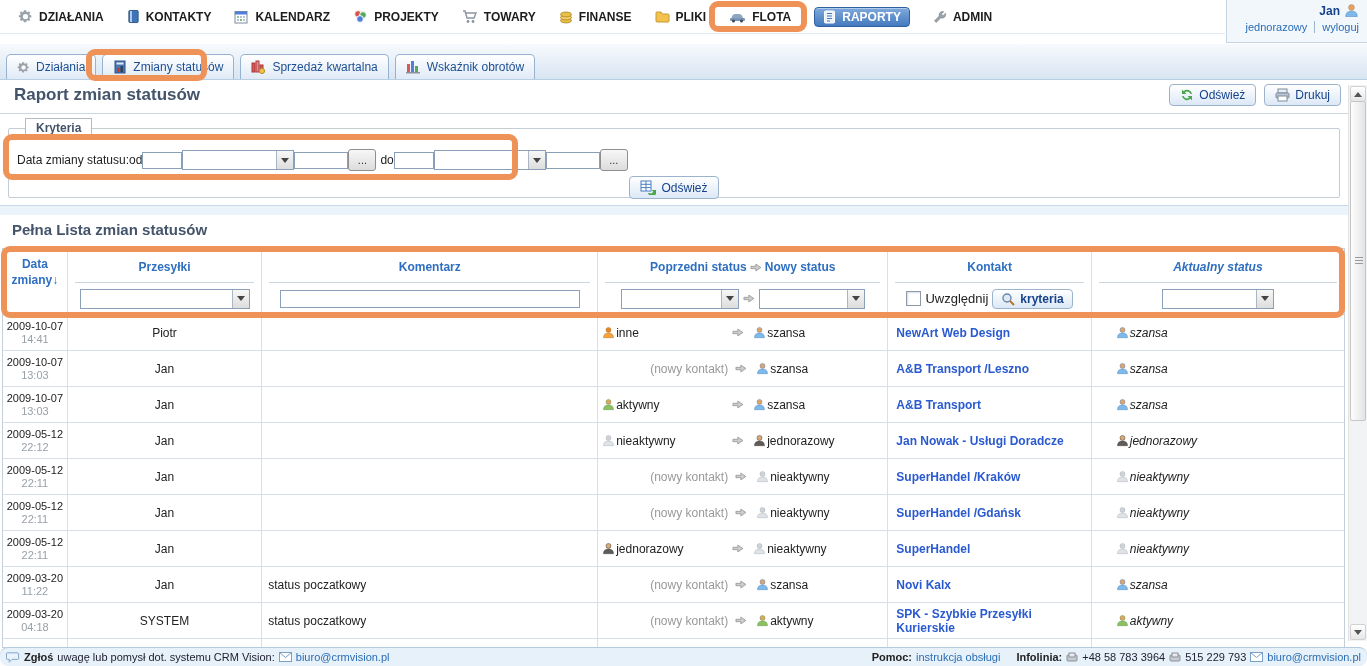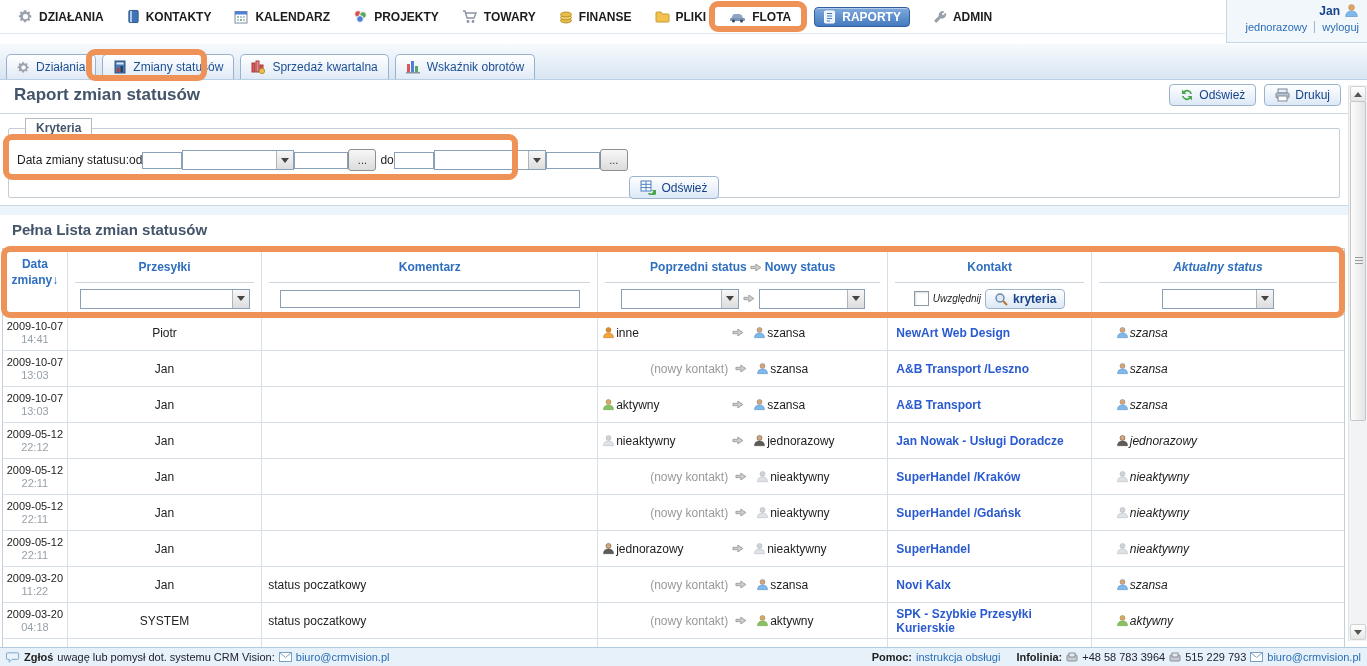--- a/index.html
+++ b/index.html
@@ -91,21 +91,21 @@
   .sup{top:1px;} .sdn{bottom:1px;}
   .tri-up-s{width:0;height:0;border-left:4px solid transparent;border-right:4px solid transparent;border-bottom:5px solid #555;}
   .tri-dn-s{width:0;height:0;border-left:4px solid transparent;border-right:4px solid transparent;border-top:5px solid #555;}
   .sthumb{position:absolute;left:1px;top:16px;width:16px;height:320px;background:linear-gradient(90deg,#fdfdfd,#e4e4e4);
           border:1px solid #c6c6c6;border-radius:2px;cursor:grab;box-sizing:border-box;}
   .grip{position:absolute;left:4px;top:50%;margin-top:-4px;width:8px;height:8px;
         background:repeating-linear-gradient(#9a9a9a 0 1px,transparent 1px 3px);}
 
   
   .footer{position:absolute;left:0;right:0;bottom:0;height:19px;background:#e7f1fa;border-top:1px solid #b3cbe0;
-          display:flex;justify-content:space-between;align-items:center;padding:0 6px;font-size:11px;color:#223;box-sizing:border-box;}
+          display:flex;justify-content:space-between;align-items:center;padding:0 6px;font-size:11px;color:#223;box-sizing:border-box;border-radius:8px;}
   .fgrp{display:flex;align-items:center;gap:4px;white-space:nowrap;}
   .flink{color:#2a6db5;cursor:pointer;}
   .fb{font-weight:bold;color:#222;}
   svg{flex:none;}
 </style>
 </head>
 <body>
 
 <div class="app">
 
@@ -364,21 +364,21 @@
             </span>
         </div>
       </div>
       <div class="th c4">
         <div class="th-title">
             <span>Kontakt</span>
           </div>
         <div class="th-underline"></div>
         <div class="th-filter">
           <span class="chk"></span>
-          <span style="font-size:10px;font-style:italic;">Uwzględnij</span>
+          <span style="font-size:13px;">Uwzględnij</span>
           <span class="btn" style="padding:2px 8px;">
             <svg width="14" height="14" viewBox="0 0 14 14">
                 <circle cx="6" cy="6" r="4" fill="#dce9f6" stroke="#6b87a8" stroke-width="1.4"></circle>
                 <line x1="9" y1="9" x2="13" y2="13" stroke="#b8742a" stroke-width="2"></line>
               </svg>
             <span class="kbtnlbl">kryteria</span>
           </span>
         </div>
       </div>
       <div class="th c5">

